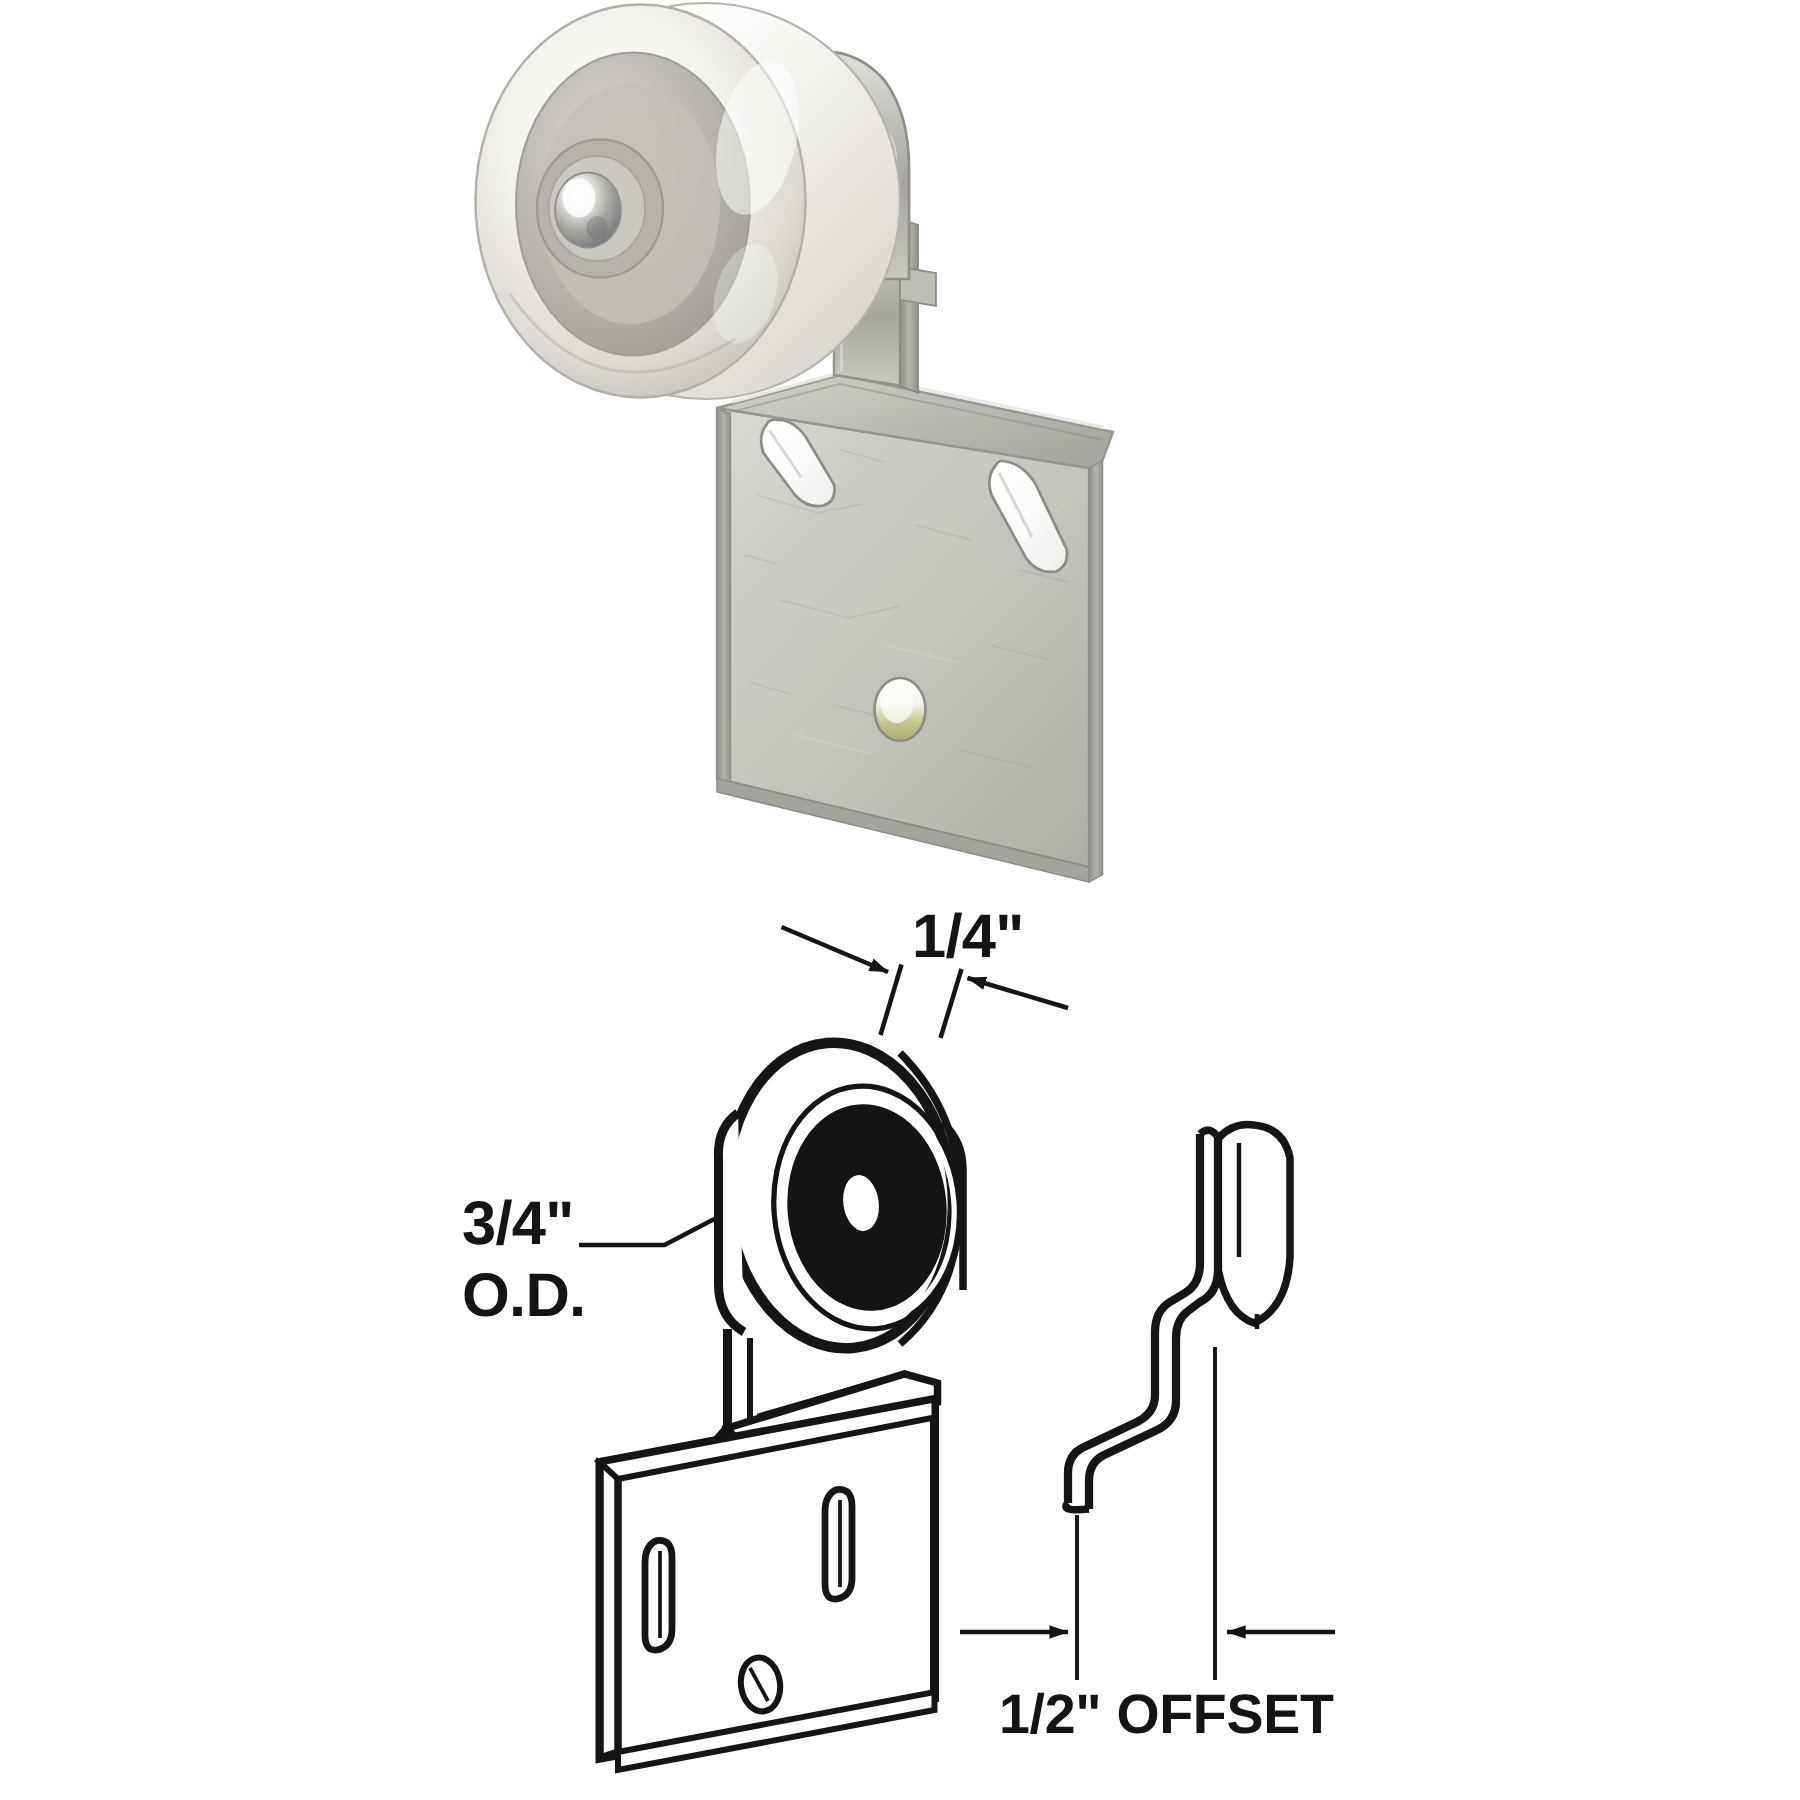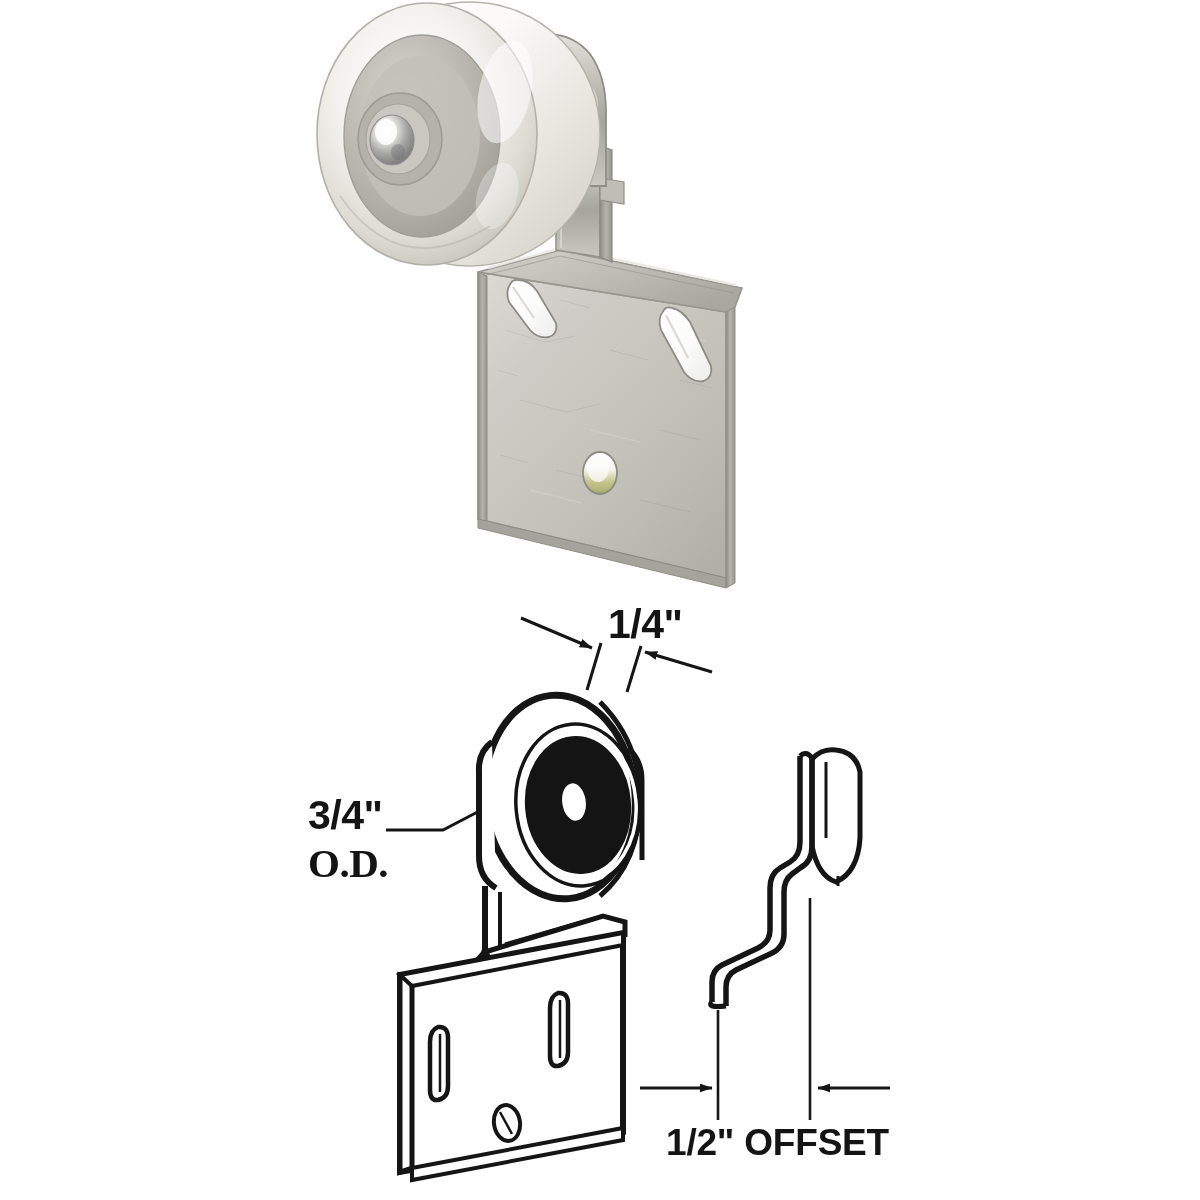--- a/index.html
+++ b/index.html
@@ -43,21 +43,20 @@
     font-size: 41px;
   }
   #label-od {
     left: 308px;
     top: 795px;
     font-size: 41px;
   }
   #label-od .od-line2 {
     display: block;
     margin-top: 6px;
-    font-family: Liberation Serif, serif;
   }
   #label-offset {
     left: 666px;
     top: 1124px;
     font-size: 37px;
     letter-spacing: -0.2px;
   }
 </style>
 </head>
 <body>

